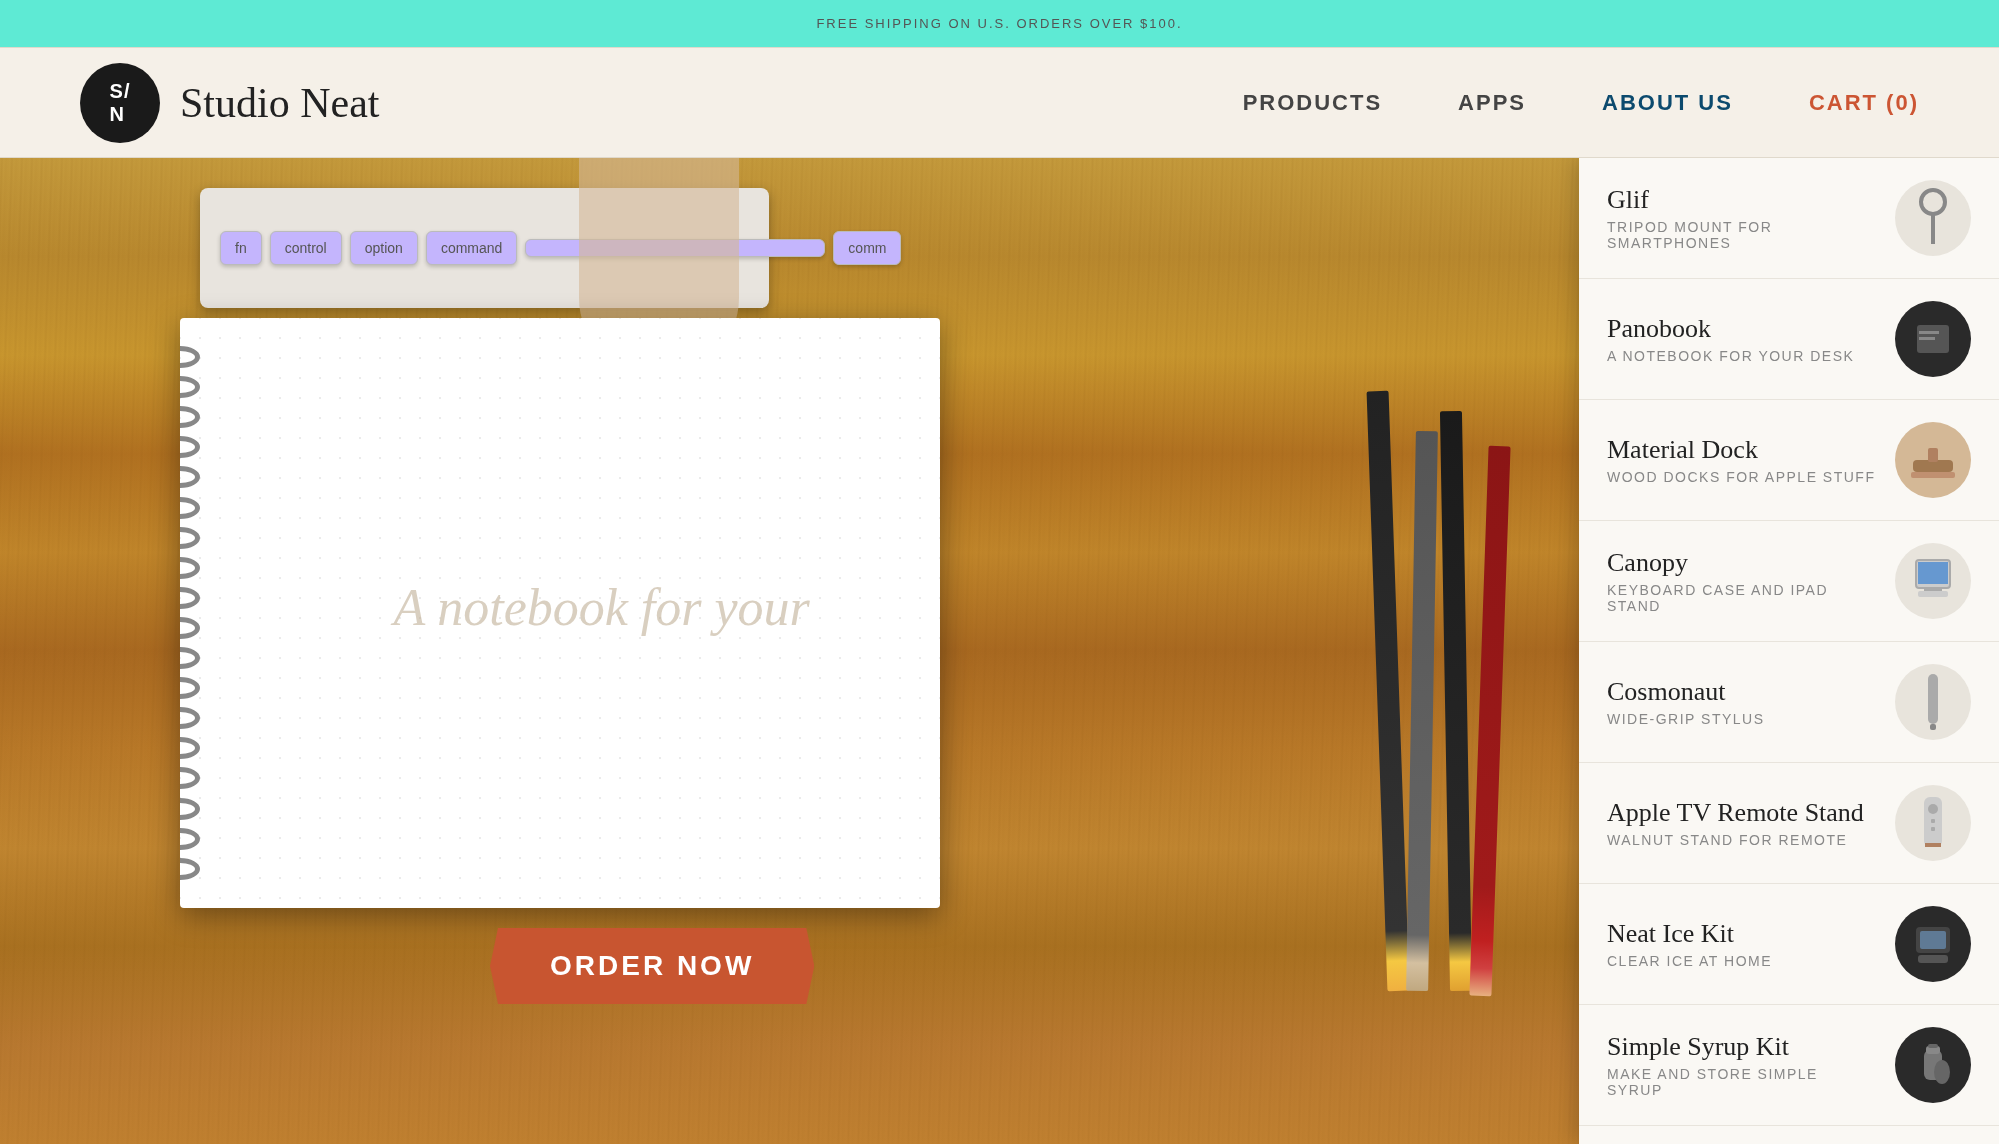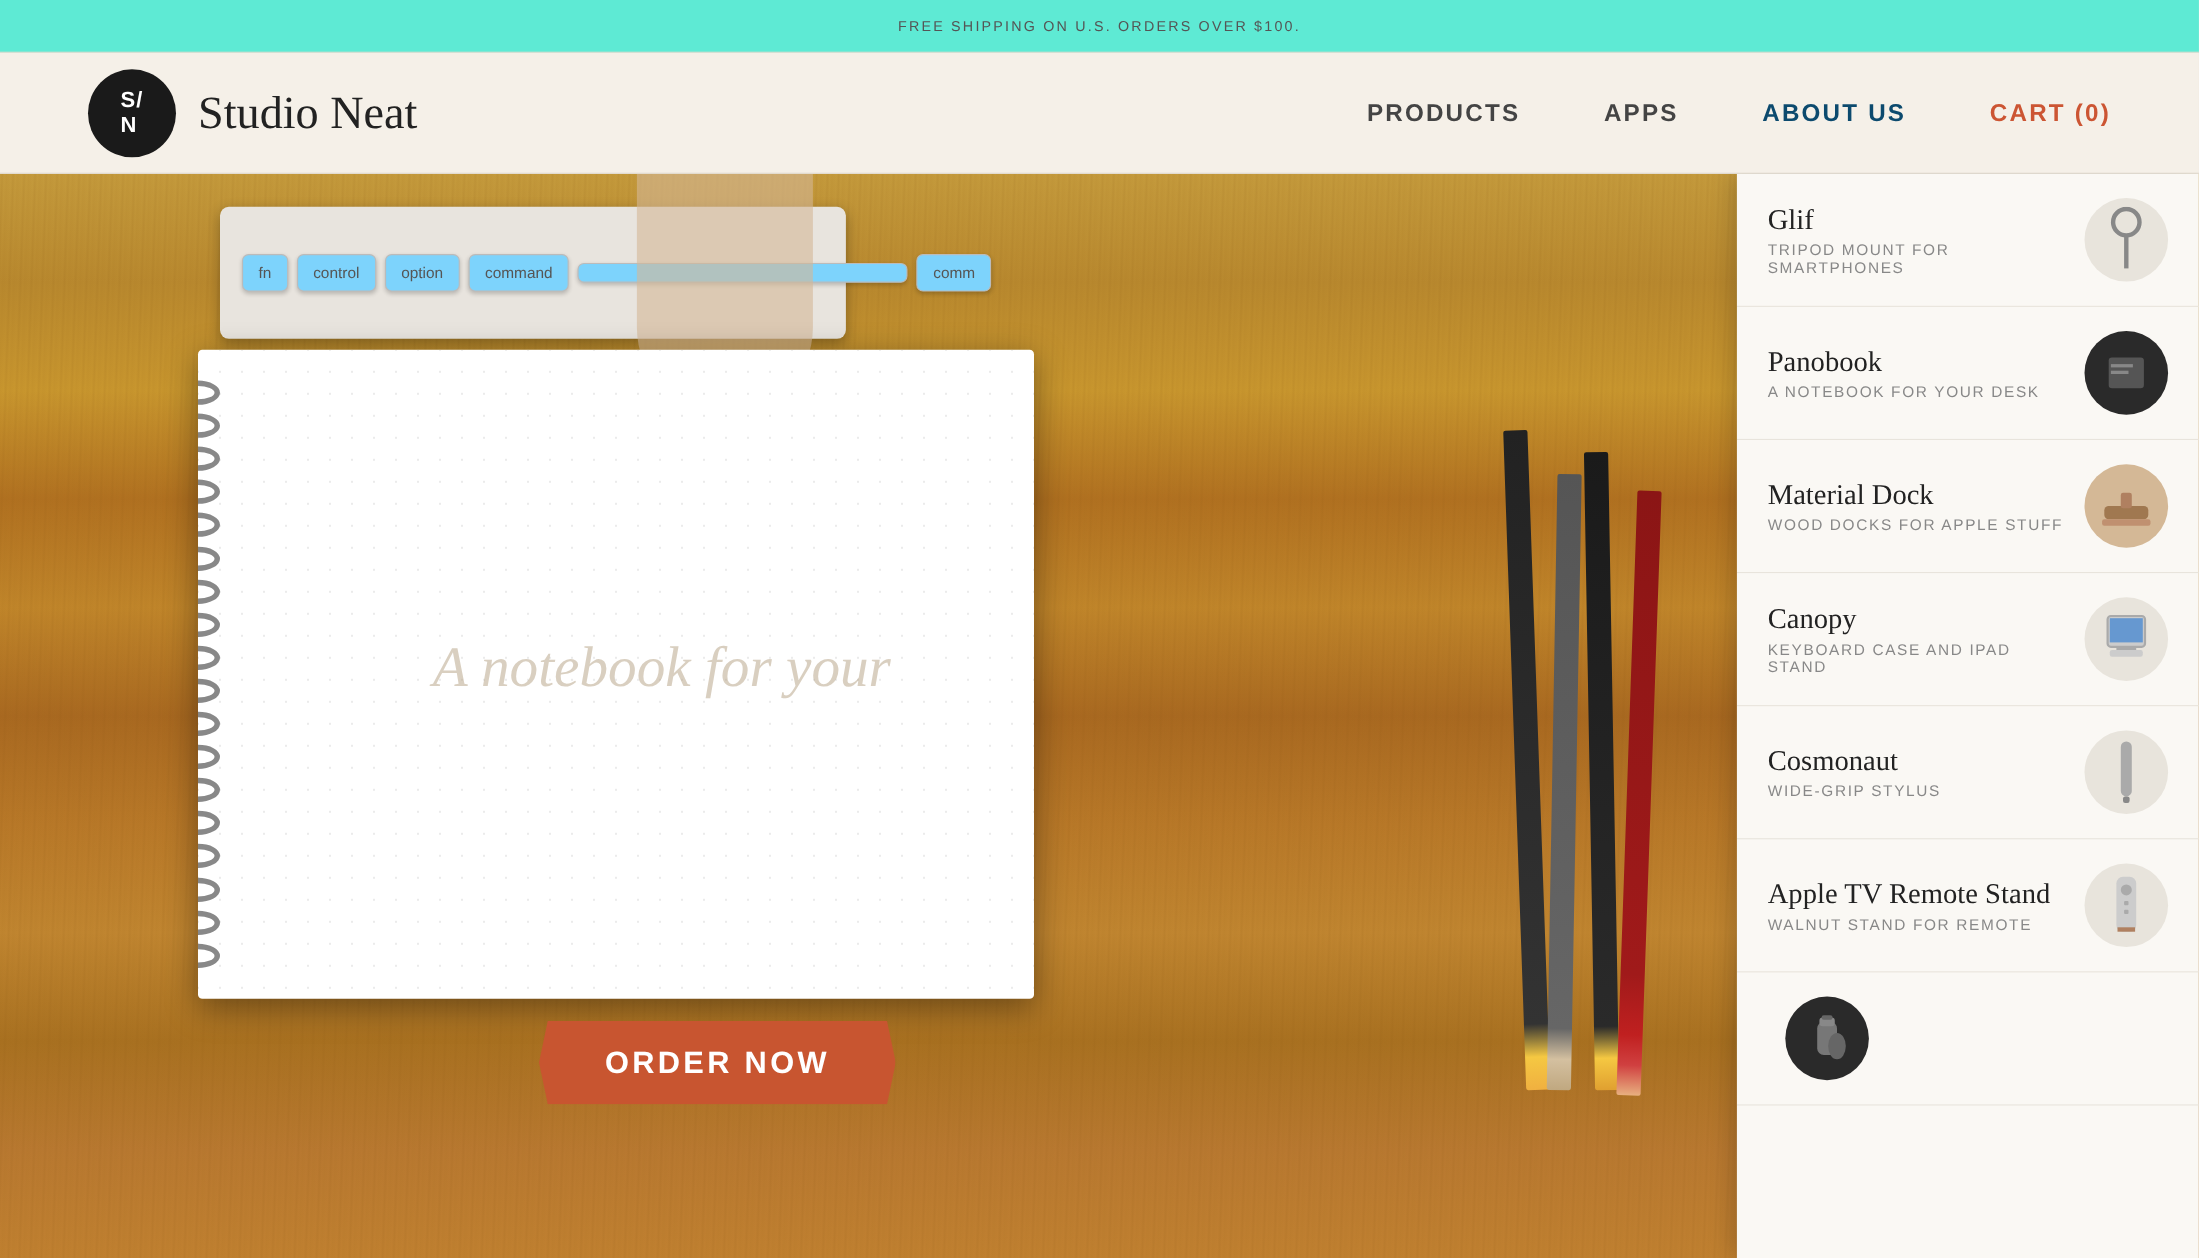--- a/index.html
+++ b/index.html
@@ -137,21 +137,21 @@
       height: 120px;
       background: #e8e4de;
       border-radius: 8px;
       display: flex;
       align-items: center;
       padding: 20px;
       gap: 8px;
       box-shadow: 0 4px 12px rgba(0,0,0,0.3);
     }
     .key {
-      background: #7dd3fc;
+      background: #c4b5fd;
       border: 1px solid #bbb;
       border-radius: 6px;
       padding: 8px 14px;
       font-size: 14px;
       color: #555;
       font-family: 'Arial', sans-serif;
       box-shadow: 0 2px 4px rgba(0,0,0,0.2);
     }
     .key.spacebar {
       flex: 1;
@@ -451,22 +451,39 @@
         <svg width="30" height="60" viewBox="0 0 30 60">
           <rect x="6" y="4" width="18" height="50" rx="6" fill="#ccc"></rect>
           <circle cx="15" cy="16" r="5" fill="#aaa"></circle>
           <rect x="13" y="26" width="4" height="4" rx="1" fill="#aaa"></rect>
           <rect x="13" y="34" width="4" height="4" rx="1" fill="#aaa"></rect>
           <rect x="7" y="50" width="16" height="4" fill="#b08060"></rect>
         </svg>
       </div>
     </div>
 
-
-    <div class="product-item">
+    <div class="product-item">
+      <div class="product-info">
+        <div class="product-name">Neat Ice Kit</div>
+        <div class="product-subtitle">CLEAR ICE AT HOME</div>
+      </div>
+      <div class="product-icon dark">
+        <svg width="50" height="50" viewBox="0 0 50 50">
+          <rect x="8" y="8" width="34" height="26" rx="4" fill="#444"></rect>
+          <rect x="12" y="12" width="26" height="18" rx="2" fill="#6688aa" opacity="0.8"></rect>
+          <rect x="10" y="36" width="30" height="8" rx="3" fill="#555"></rect>
+        </svg>
+      </div>
+    </div>
+
+    <div class="product-item">
+      <div class="product-info">
+        <div class="product-name">Simple Syrup Kit</div>
+        <div class="product-subtitle">MAKE AND STORE SIMPLE SYRUP</div>
+      </div>
       <div class="product-icon dark">
         <svg width="50" height="50" viewBox="0 0 50 50">
           <rect x="16" y="10" width="18" height="30" rx="6" fill="#777"></rect>
           <rect x="18" y="6" width="14" height="8" rx="3" fill="#888"></rect>
           <rect x="20" y="4" width="10" height="4" rx="2" fill="#666"></rect>
           <ellipse cx="34" cy="32" rx="8" ry="12" fill="#666"></ellipse>
         </svg>
       </div>
     </div>
 

